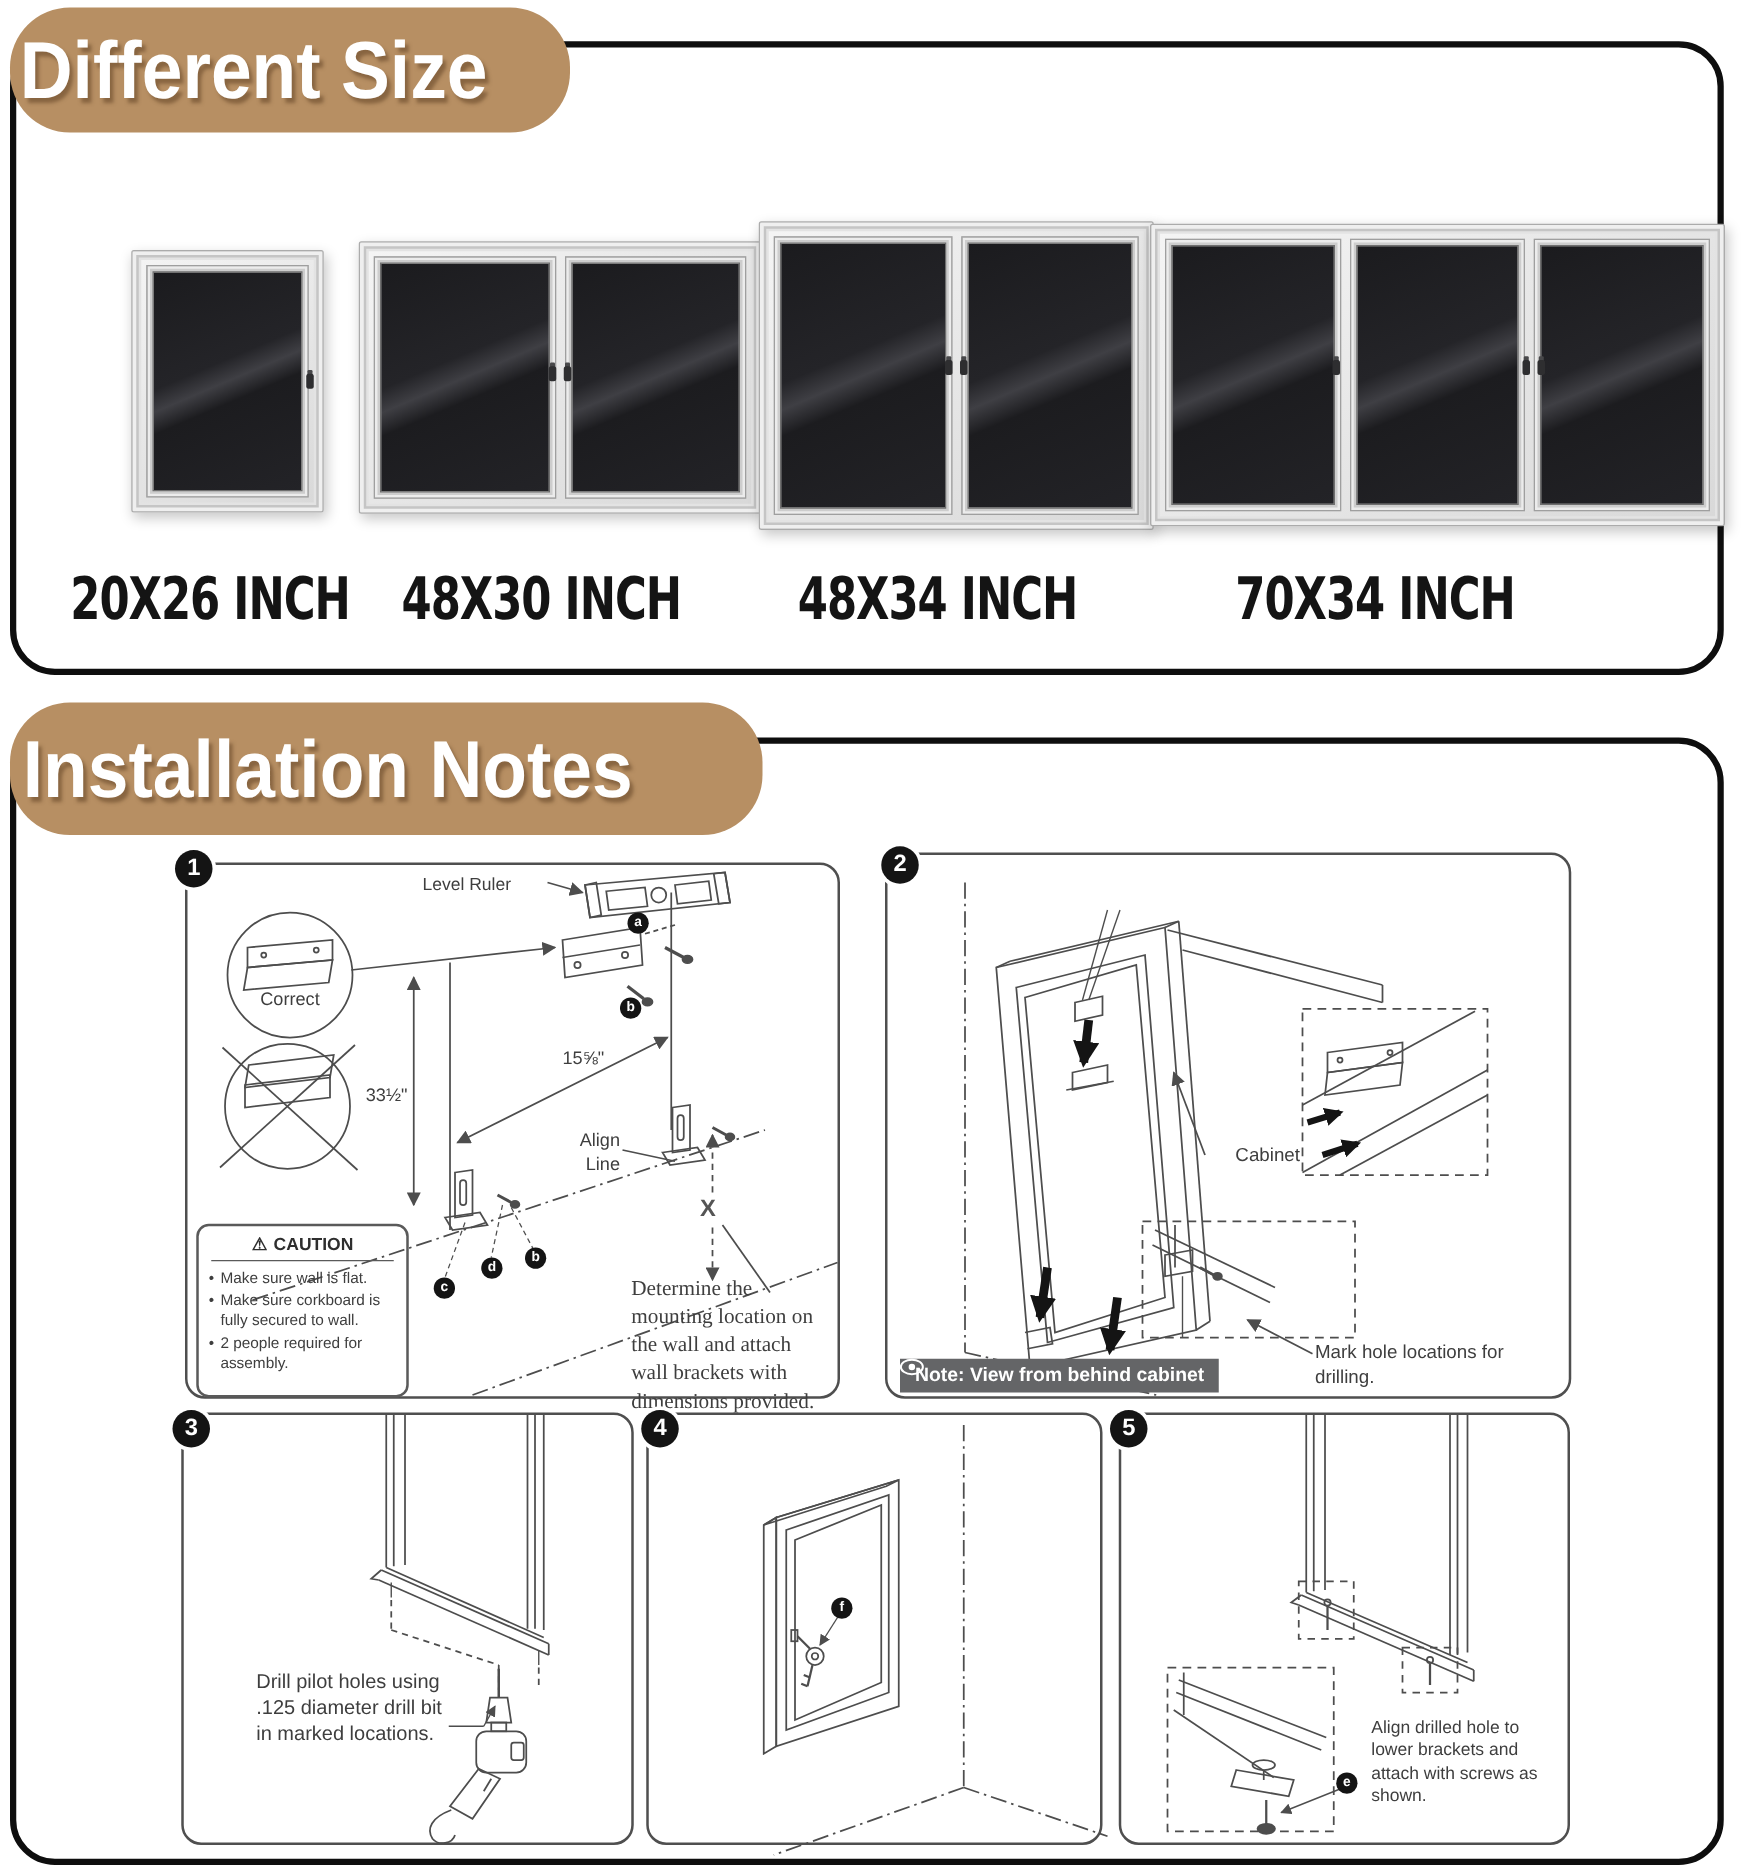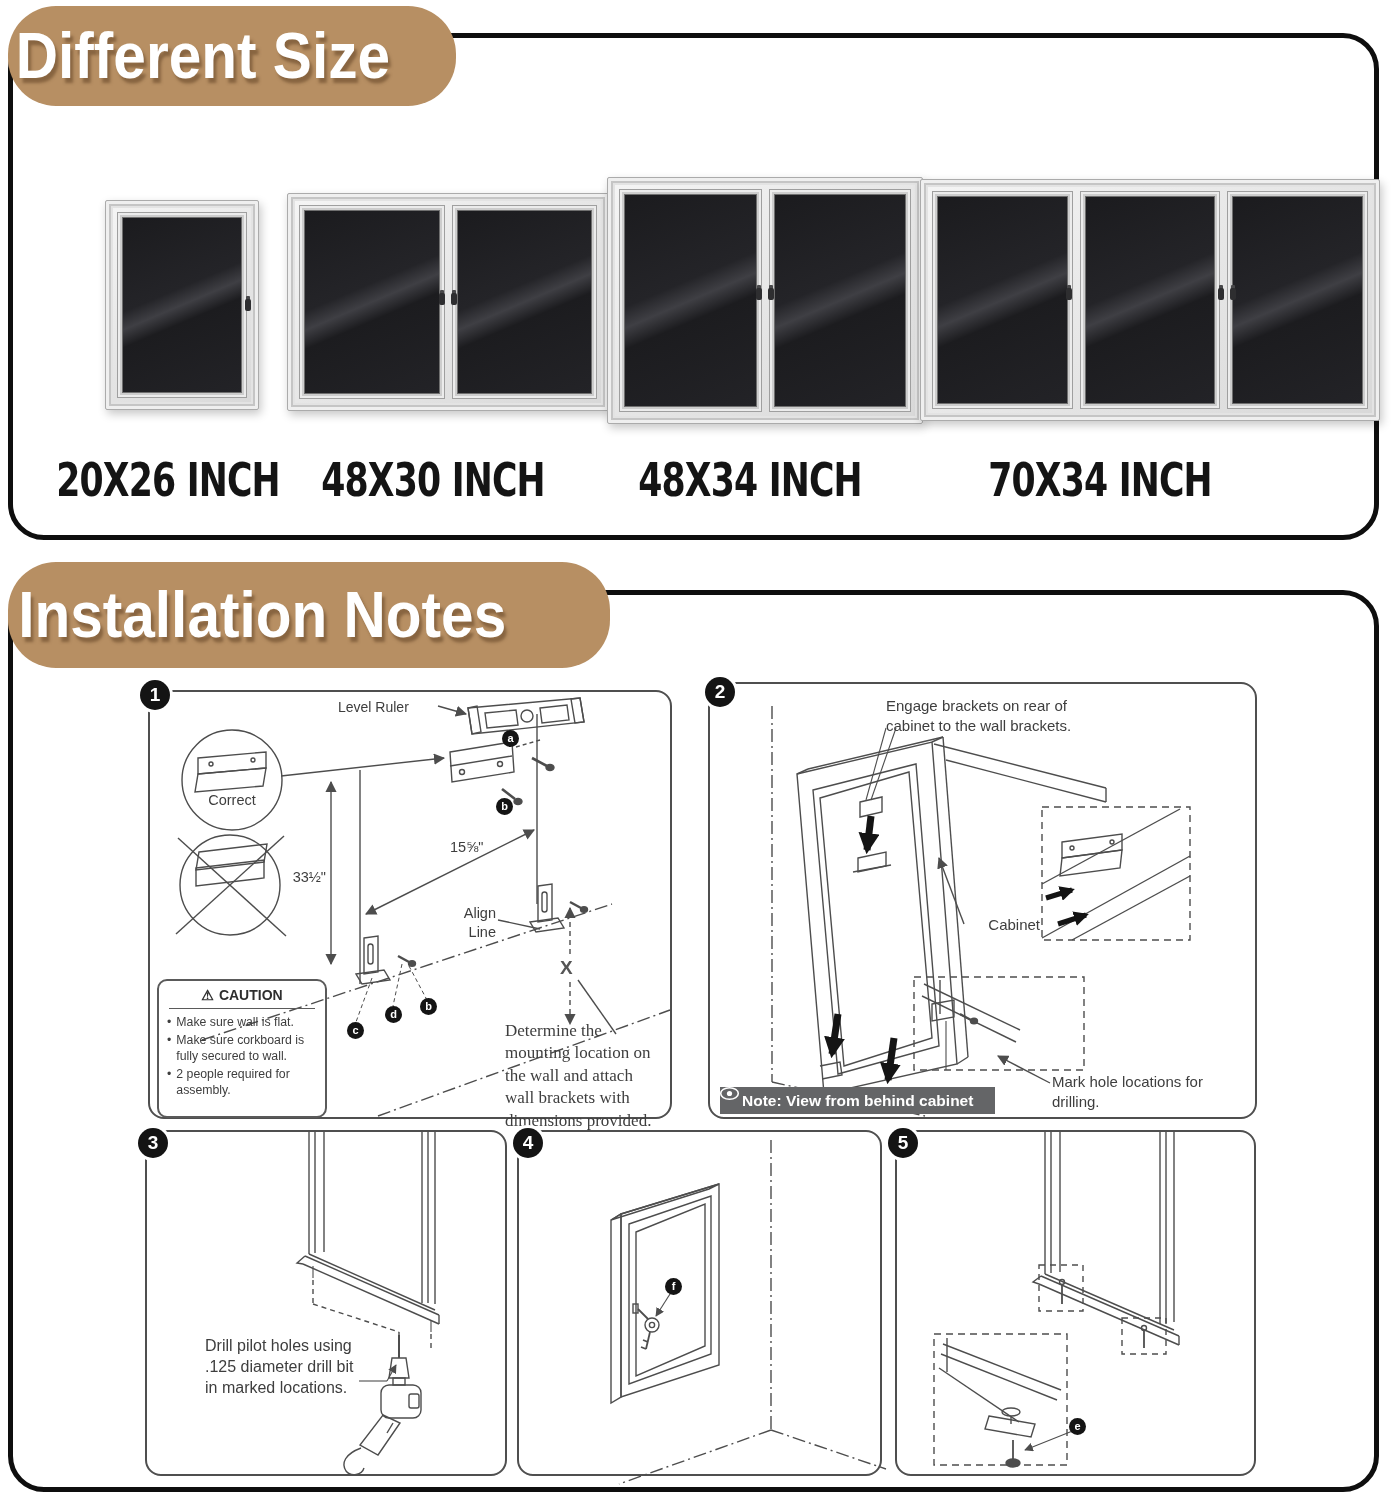--- a/index.html
+++ b/index.html
@@ -33,21 +33,21 @@
         box-shadow:0 0 0 3px #fff;}
   .anno{position:absolute;color:#3e3e3e;font:13.5px/1.32 "Liberation Sans",sans-serif;}
   .co{position:absolute;width:17px;height:17px;border-radius:50%;background:#141414;color:#fff;
         font:bold 11px/17px "Liberation Sans",sans-serif;text-align:center;z-index:4;}
   .caution{position:absolute;border:2px solid #5a5a5a;border-radius:10px;padding:7px 8px 6px;}
   .caution .ct{display:flex;align-items:center;justify-content:center;gap:5px;
         font:bold 14px/1 "Liberation Sans",sans-serif;color:#2e2e2e;}
   .caution hr{border:none;border-top:1.6px solid #5a5a5a;margin:6px 2px 6px;}
   .c-item{display:flex;gap:5px;font:12.3px/1.3 "Liberation Sans",sans-serif;color:#3e3e3e;margin-bottom:2px;}
   .banner{position:absolute;background:#646567;color:#fff;display:flex;align-items:center;gap:8px;
-        padding:0 22px;font:bold 15.5px/27px "Liberation Sans",sans-serif;height:27px;white-space:nowrap;}
+        padding:0 12px;font:bold 15.5px/27px "Liberation Sans",sans-serif;height:27px;white-space:nowrap;}
   .xmark{position:absolute;font:bold 19px/1 "Liberation Sans",sans-serif;color:#555;}
 </style>
 </head>
 <body>
 
 <div class="canvas">
 
   <svg width="0" height="0" style="position:absolute">
     <defs>
       <marker id="arr" viewBox="0 0 10 10" refX="9" refY="5" markerWidth="8" markerHeight="8" orient="auto-start-reverse">
@@ -282,21 +282,20 @@
         <line x1="230" y1="296" x2="230" y2="330"></line>
         <polygon points="222,320 244,316 244,333 222,337"></polygon>
         <line x1="250" y1="330" x2="261" y2="336" stroke-width="2.2"></line>
         <ellipse cx="264" cy="337" rx="3.5" ry="2.8" fill="#4d4d4d"></ellipse>
         <line x1="236" y1="337" x2="236" y2="386" stroke-width="1.1"></line>
 
         <line x1="340" y1="399" x2="288" y2="372" marker-end="url(#arr)"></line>
       </g>
     </svg>
 
-    <div class="anno" style="left:176px;top:12px;width:228px;font-size:15px;">Engage brackets on rear of cabinet to the wall brackets.</div>
     <div class="anno" style="left:250px;top:231px;width:80px;font-size:15px;text-align:right;">Cabinet</div>
     <div class="anno" style="left:342px;top:388px;width:200px;font-size:15px;">Mark hole locations for drilling.</div>
 
     <div class="banner" style="left:10px;top:403px;">
       <svg width="19" height="13" viewBox="0 0 19 13">
         <ellipse cx="9.5" cy="6.5" rx="8.8" ry="5.8" fill="none" stroke="#fff" stroke-width="1.6"></ellipse>
         <circle cx="9.5" cy="6.5" r="2.6" fill="#fff"></circle>
       </svg>
       <span>Note: View from behind cabinet</span>
     </div>
@@ -404,16 +403,17 @@
         <ellipse cx="114" cy="280" rx="9" ry="4"></ellipse>
         <line x1="114" y1="284" x2="114" y2="292"></line>
 
         <line x1="116" y1="308" x2="116" y2="328" stroke-width="1.8"></line>
         <ellipse cx="116" cy="331" rx="7" ry="4" fill="#4d4d4d"></ellipse>
 
         <line x1="178" y1="298" x2="128" y2="318" marker-end="url(#arr)" stroke-width="1.1"></line>
       </g>
     </svg>
     <div class="co" style="left:172px;top:286px;">e</div>
+    <div class="anno" style="left:200px;top:240px;width:150px;font-size:14px;">Align drilled hole to lower brackets and attach with screws as shown.</div>
   </div>
   <div class="stepnum" style="left:888px;top:1128px;">5</div>
 
 </div>
 
 </body></html>

